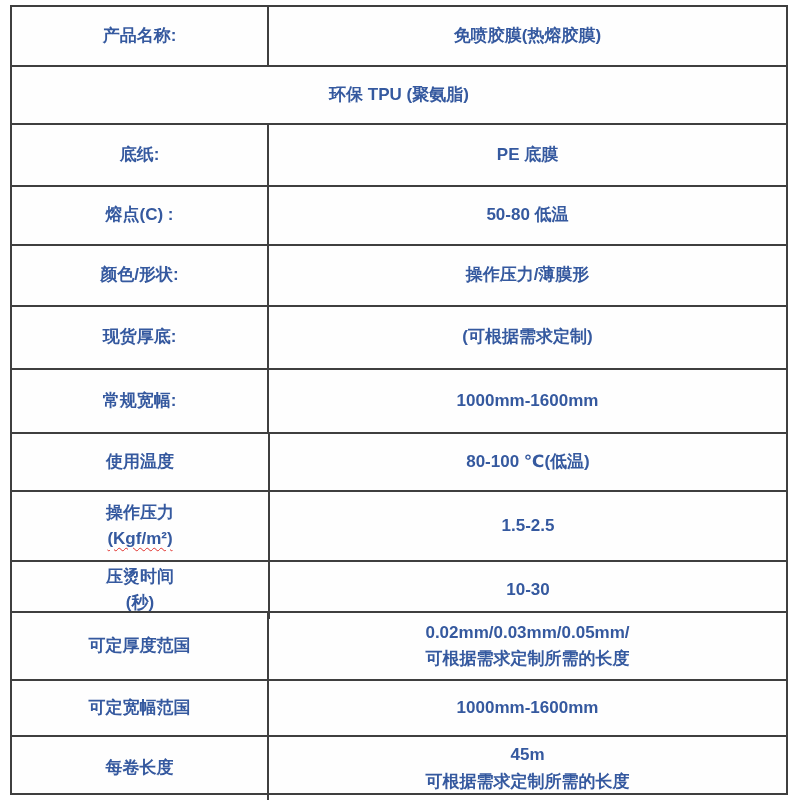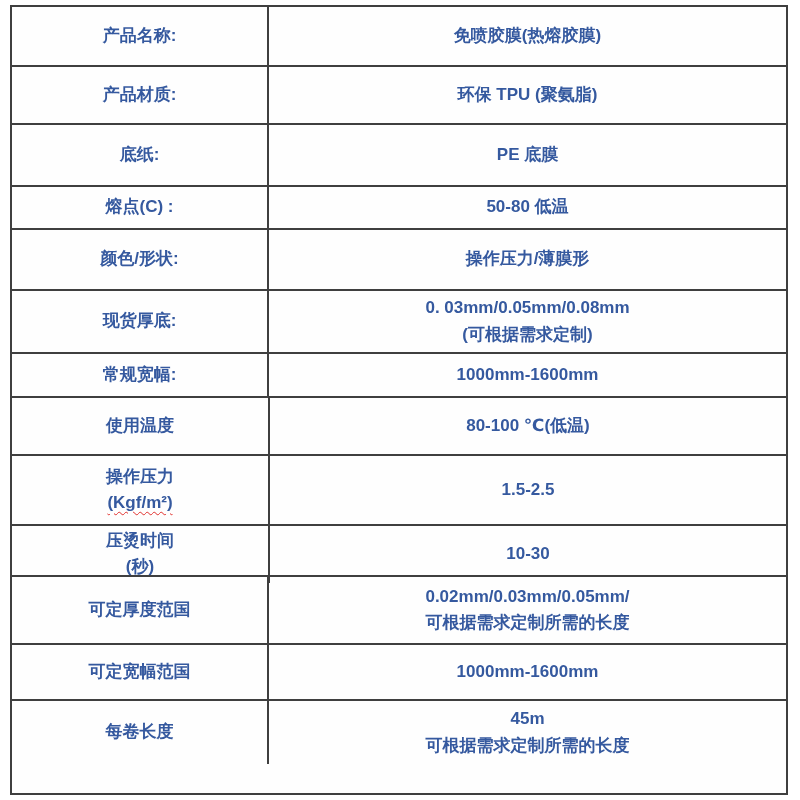--- a/index.html
+++ b/index.html
@@ -61,48 +61,46 @@
 <body>
 
 <div class="spec-table">
 
   <div class="row" style="height:60px">
     <div class="cell label-cell">产品名称:</div>
     <div class="cell value-cell">免喷胶膜(热熔胶膜)</div>
   </div>
 
   <div class="row" style="height:58px">
-    <div class="cell label-cell">产品材质:</div>
     <div class="cell value-cell">环保 TPU (聚氨脂)</div>
   </div>
 
   <div class="row" style="height:62px">
     <div class="cell label-cell">底纸:</div>
     <div class="cell value-cell">PE 底膜</div>
   </div>
 
-  <div class="row" style="height:43px">
+  <div class="row" style="height:59px">
     <div class="cell label-cell">熔点(C) :</div>
     <div class="cell value-cell">50-80 低温</div>
   </div>
 
   <div class="row" style="height:61px">
     <div class="cell label-cell">颜色/形状:</div>
     <div class="cell value-cell">操作压力/薄膜形</div>
   </div>
 
   <div class="row" style="height:63px">
     <div class="cell label-cell">现货厚底:</div>
     <div class="cell value-cell">
-      <span class="line">0. 03mm/0.05mm/0.08mm</span>
       <span class="line">(可根据需求定制)</span>
     </div>
   </div>
 
-  <div class="row" style="height:44px">
+  <div class="row" style="height:64px">
     <div class="cell label-cell">常规宽幅:</div>
     <div class="cell value-cell">1000mm-1600mm</div>
   </div>
 
   <div class="row" style="height:179px">
     <div class="op-right">
 
       <div class="op-subrow" style="flex:0 0 58px">
         <div class="cell op-mid">使用温度</div>
         <div class="cell op-val">80-100 ℃(低温)</div>

